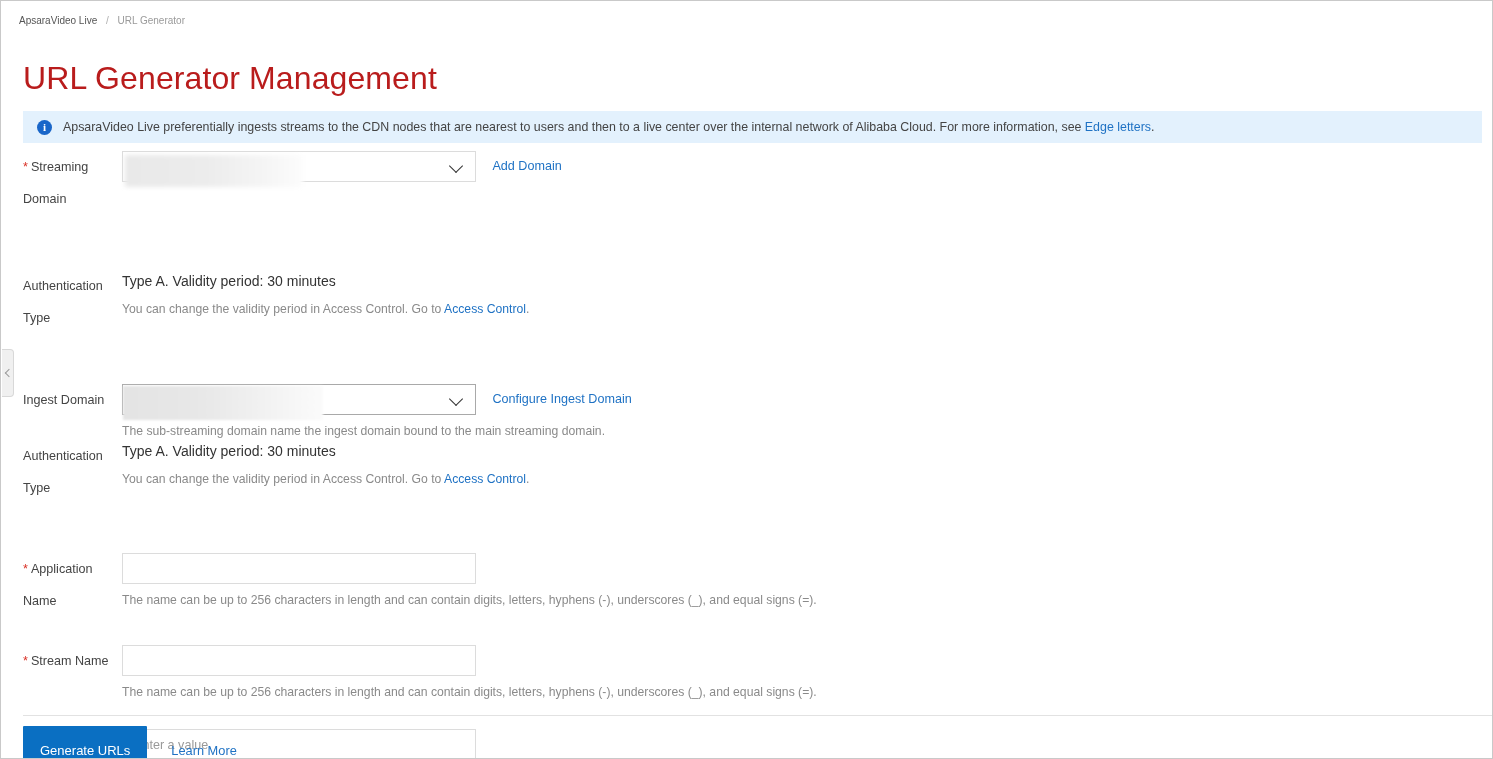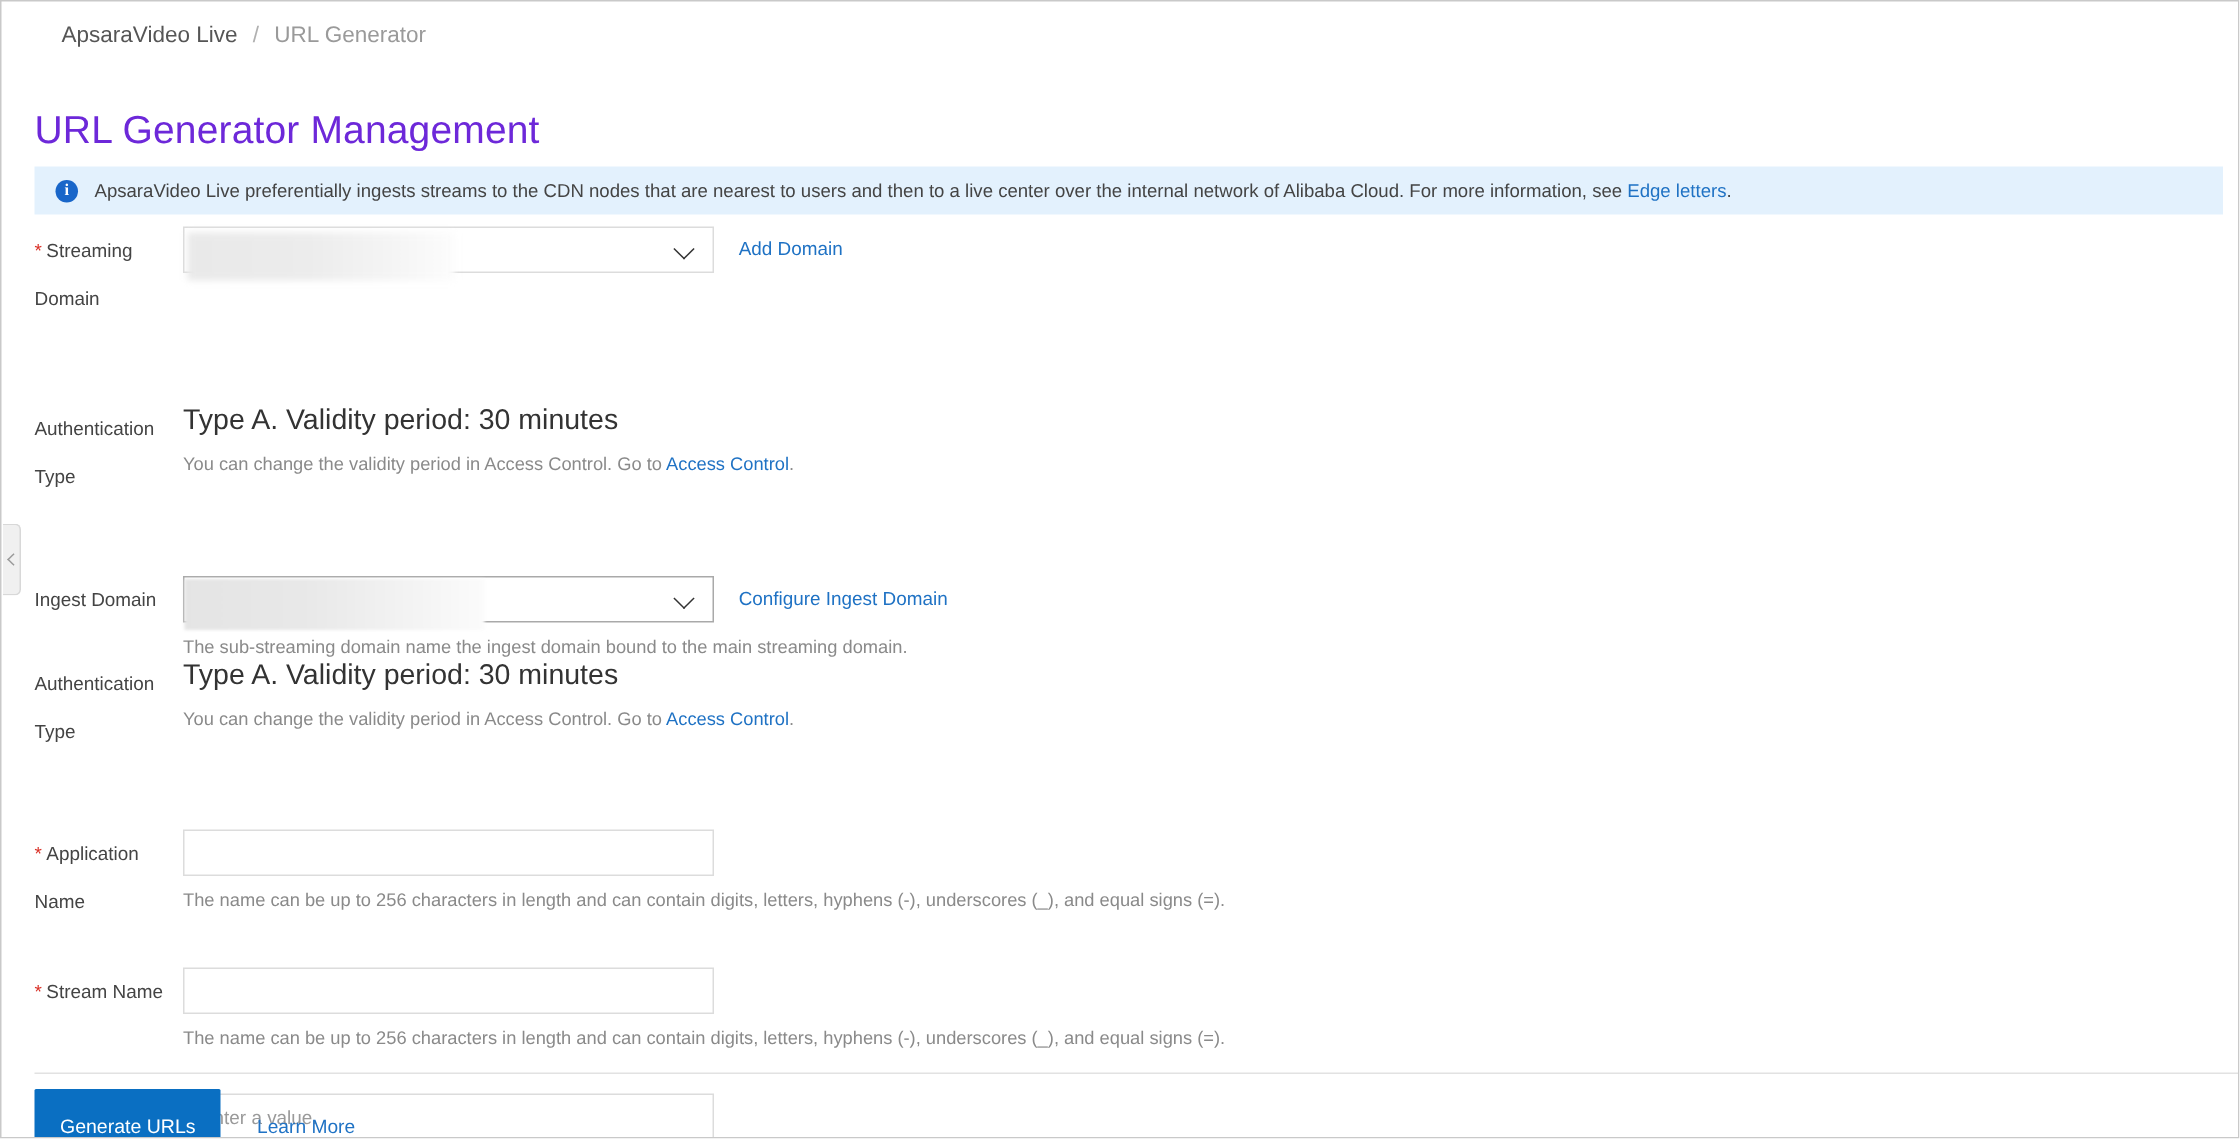--- a/index.html
+++ b/index.html
@@ -23,47 +23,47 @@
     height: 759px;
     box-sizing: border-box;
     border: 1px solid #c9c9c9;
     background: #ffffff;
     overflow: hidden;
   }
 
   
   .breadcrumb {
     position: absolute;
-    left: 40px;
+    left: 18px;
     top: 14px;
-    font-size: 15px;
+    font-size: 10px;
     color: #666666;
     white-space: nowrap;
   }
   .breadcrumb .crumb-link {
     color: #555555;
     text-decoration: none;
     cursor: pointer;
   }
   .breadcrumb .crumb-sep {
     color: #b0b0b0;
     margin: 0 6px;
   }
   .breadcrumb .crumb-current {
     color: #9a9a9a;
   }
 
   
   .page-title {
     position: absolute;
     left: 22px;
-    top: 53px;
-    font-size: 26px;
+    top: 38px;
+    font-size: 32px;
     font-weight: 400;
-    color: #6d28d9;
+    color: #b91c1c;
     letter-spacing: 0.1px;
     white-space: nowrap;
   }
 
   
   .info-banner {
     position: absolute;
     left: 22px;
     top: 110px;
     right: 10px;
@@ -188,21 +188,21 @@
     background: #ffffff;
     font-family: "Liberation Sans", sans-serif;
     font-size: 12.6px;
     color: #333333;
     padding: 0 11px;
     outline: none;
   }
   .text-input::placeholder { color: #9a9a9a; }
 
   .static-value {
-    font-size: 19px;
+    font-size: 14px;
     color: #333333;
     line-height: 20px;
     padding-top: 1px;
   }
   .help-text {
     font-size: 12.2px;
     color: #8a8a8a;
     line-height: 18px;
     padding-top: 7px;
     white-space: nowrap;

